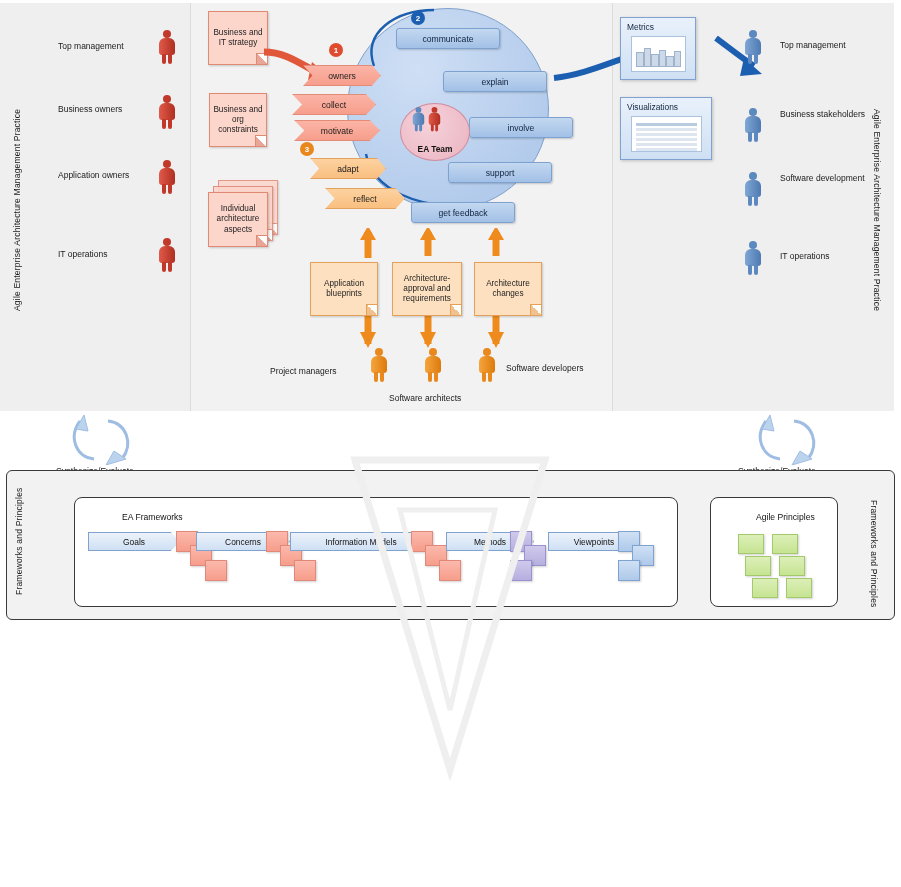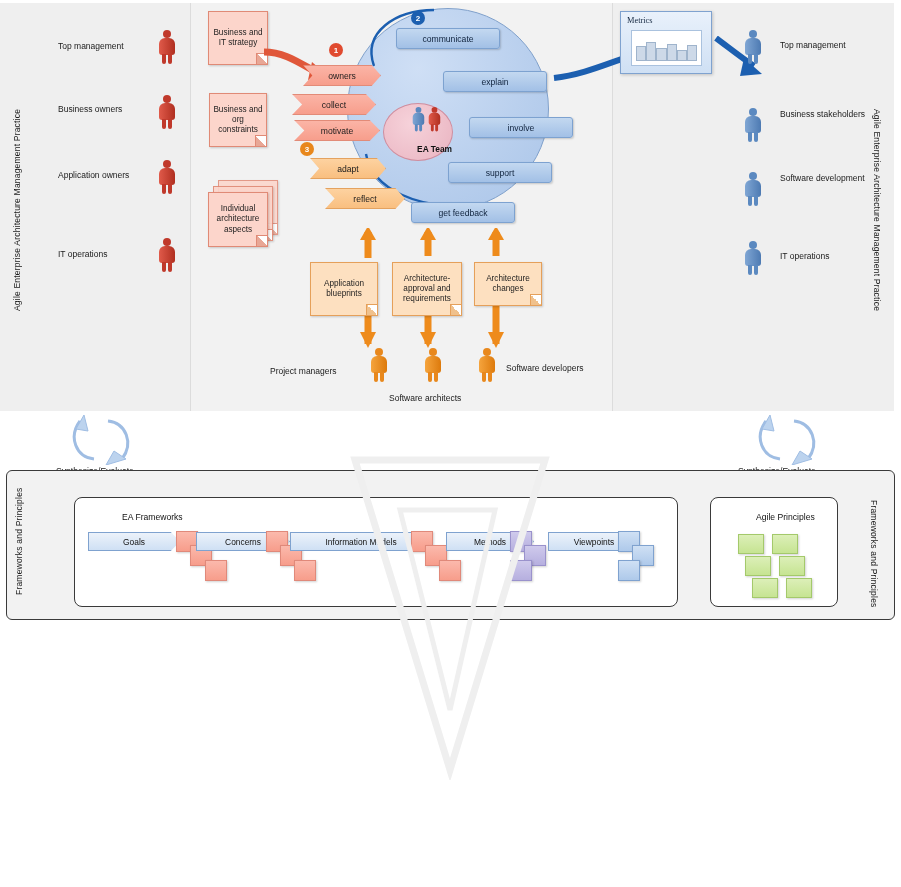--- a/index.html
+++ b/index.html
@@ -51,23 +51,23 @@
   .chev.orange{background:linear-gradient(180deg,#fdd2a0,#f9bf80);border:1px solid #e4a25f;}
 
   .pill-blue{position:absolute;height:21px;border-radius:3px;
     background:linear-gradient(180deg,#c3d8f0,#a2c0e6);border:1px solid #7da2d0;
     font-size:8.6px;color:#10233d;display:flex;align-items:center;justify-content:center;
     box-shadow:1px 1px 2px rgba(0,0,0,.18);box-sizing:border-box;}
 
   
   .bigcircle{position:absolute;left:347px;top:8px;width:200px;height:200px;border-radius:50%;
     background:radial-gradient(circle at 35% 30%,#cfdff5,#a9c4e8);border:1px solid #7fa0cb;}
-  .eateam{position:absolute;left:383px;top:103px;width:70px;height:58px;border-radius:50%;
+  .eateam{position:absolute;left:400px;top:103px;width:70px;height:58px;border-radius:50%;
     background:radial-gradient(circle at 40% 35%,#f6d2da,#e9b3c0);border:1px solid #cf8d9e;
-    display:flex;align-items:flex-end;justify-content:flex-end;box-sizing:border-box;}
+    display:flex;align-items:flex-end;justify-content:center;box-sizing:border-box;}
   .eateam span{font-size:8.4px;font-weight:bold;color:#111;margin-bottom:6px;}
 
   .badge{position:absolute;width:14px;height:14px;border-radius:50%;color:#fff;font-size:8px;
     display:flex;align-items:center;justify-content:center;font-weight:bold;}
   .badge.b1{background:#e04a2f;}
   .badge.b2{background:#1c5fb0;}
   .badge.b3{background:#e8871c;}
 
   
   .card{position:absolute;background:linear-gradient(180deg,#e9f1fb,#cfe0f4);
@@ -204,21 +204,21 @@
     <path d="M128,40 L128,116" stroke="#ee8b1c" stroke-width="7" fill="none"></path>
     <polygon points="120,104 128,120 136,104" fill="#ee8b1c"></polygon>
     <path d="M196,28 L196,4" stroke="#ee8b1c" stroke-width="7" fill="none"></path>
     <polygon points="188,12 196,-2 204,12" fill="#ee8b1c"></polygon>
     <path d="M196,40 L196,116" stroke="#ee8b1c" stroke-width="7" fill="none"></path>
     <polygon points="188,104 196,120 204,104" fill="#ee8b1c"></polygon>
   </svg>
 
   <div class="doc orange" style="left:310px;top:262px;width:68px;height:54px;">Application blueprints</div>
   <div class="doc orange" style="left:392px;top:262px;width:70px;height:54px;">Architecture-approval and requirements</div>
-  <div class="doc orange" style="left:474px;top:262px;width:68px;height:44px;">Architecture changes</div>
+  <div class="doc orange" style="left:474px;top:262px;width:68px;height:54px;">Architecture changes</div>
 
   <div class="person orange" style="left:370px;top:348px;">
       <div class="head"></div>
       <div class="body"></div>
       <div class="legL"></div>
       <div class="legR"></div>
     </div>
   <div class="person orange" style="left:424px;top:348px;">
       <div class="head"></div>
       <div class="body"></div>
@@ -236,34 +236,47 @@
   <div class="slabel" style="left:506px;top:363px;">Software developers</div>
 
   <svg style="position:absolute;left:552px;top:40px;width:130px;height:70px;">
     <path d="M2,38 C40,34 74,14 108,8" stroke="#1c5fb0" stroke-width="6" fill="none"></path>
   </svg>
   <svg style="position:absolute;left:714px;top:36px;width:60px;height:50px;">
     <path d="M2,2 C18,14 28,22 40,30" stroke="#1c5fb0" stroke-width="6" fill="none"></path>
     <polygon points="30,22 48,38 26,40" fill="#1c5fb0"></polygon>
   </svg>
 
-  <div class="card" style="left:620px;top:11px;width:92px;height:63px;font-family:Liberation Serif, serif;">
+  <div class="card" style="left:620px;top:17px;width:76px;height:63px;">
     <div class="ct">Metrics</div>
     <div class="inner">
       <div class="minibars">
         <i style="height:13px;"></i>
           <i style="height:17px;"></i>
           <i style="height:11px;"></i>
           <i style="height:15px;"></i>
           <i style="height:9px;"></i>
           <i style="height:14px;"></i>
       </div>
     </div>
   </div>
 
+  <div class="card" style="left:620px;top:97px;width:92px;height:63px;">
+    <div class="ct">Visualizations</div>
+    <div class="inner">
+      <div class="minitable">
+        <i></i>
+          <i></i>
+          <i></i>
+          <i></i>
+          <i></i>
+          <i></i>
+      </div>
+    </div>
+  </div>
 
 
   <div class="person blue" style="left:744px;top:30px;">
       <div class="head"></div>
       <div class="body"></div>
       <div class="legL"></div>
       <div class="legR"></div>
     </div>
   <div class="slabel" style="left:780px;top:40px;">Top management</div>
 

